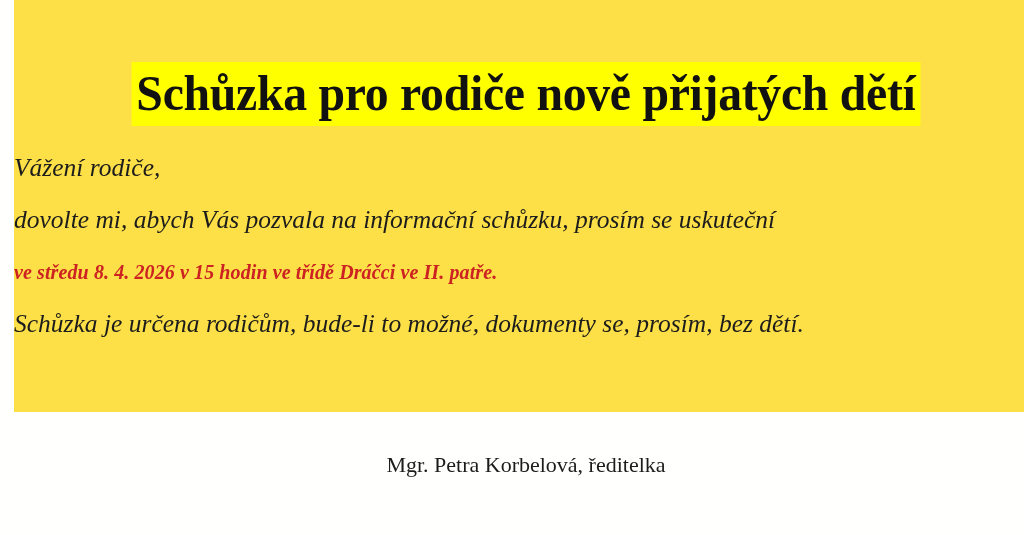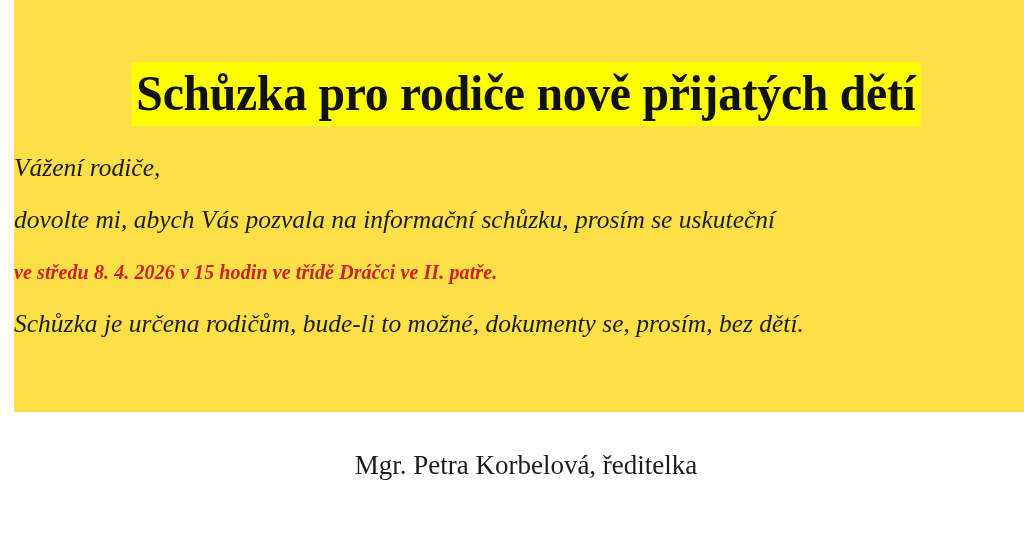--- a/index.html
+++ b/index.html
@@ -77,21 +77,21 @@
   
   .signature-row {
     position: absolute;
     left: 0;
     top: 449px;
     width: 1024px;
     text-align: center;
   }
   .signature-text {
     font-family: "Liberation Serif", "DejaVu Serif", serif;
-    font-size: 27px;
+    font-size: 22px;
     line-height: 32px;
     color: #1c1c1c;
     white-space: nowrap;
   }
 </style>
 </head>
 <body>
 
 <div class="poster">
 

